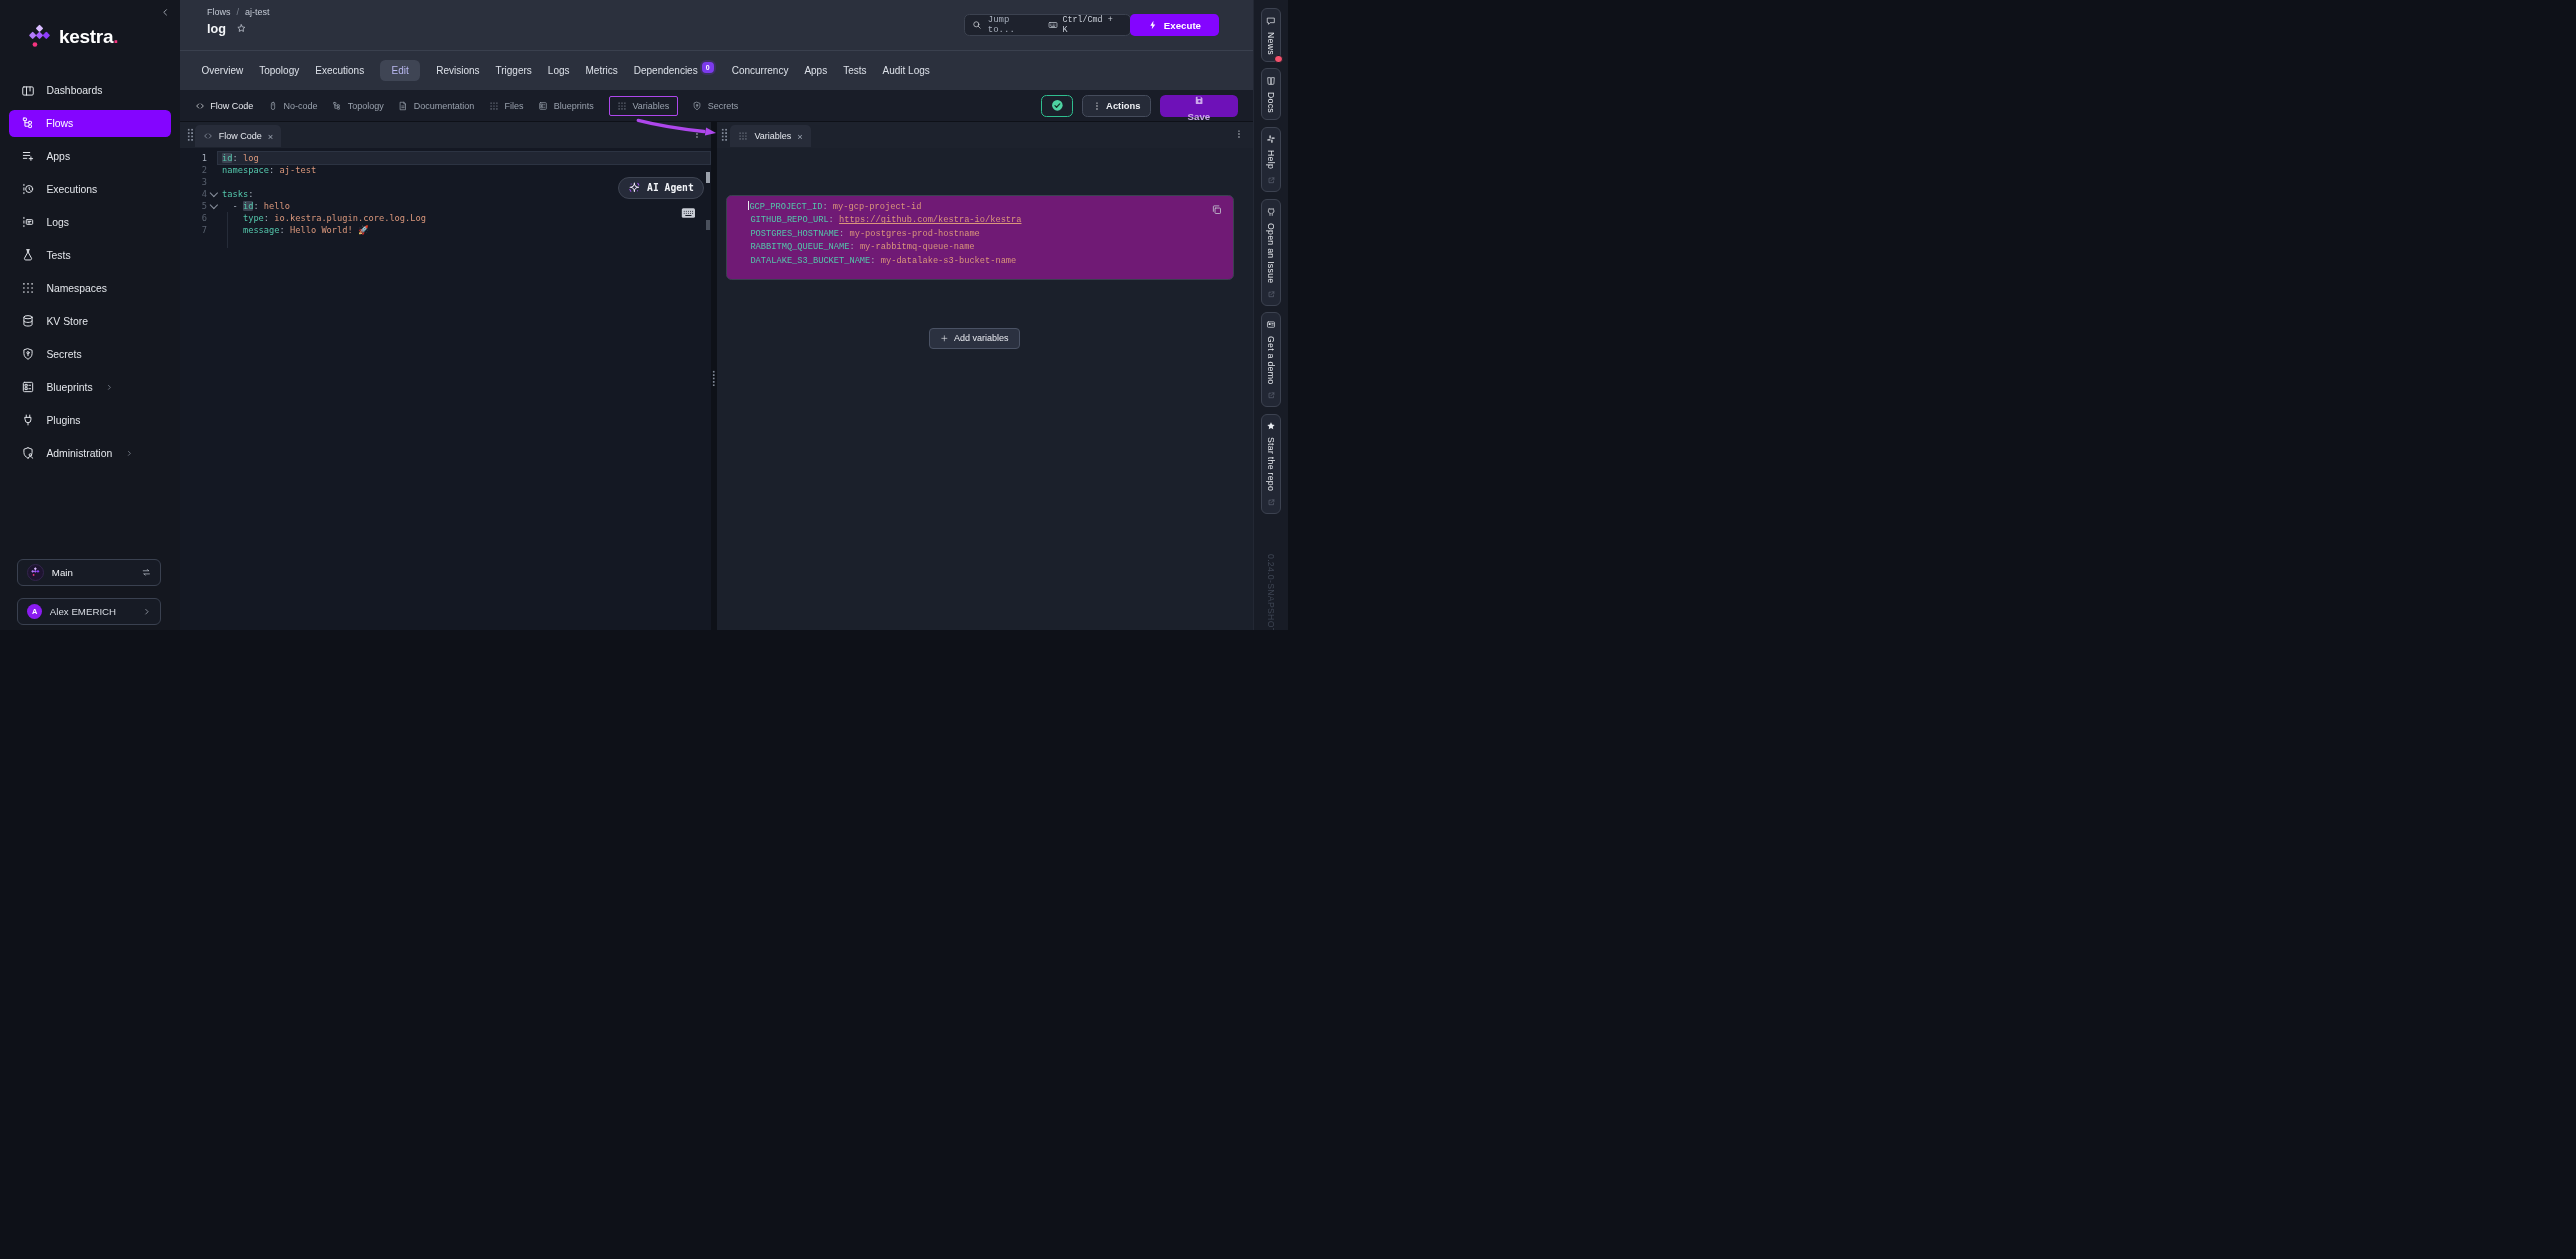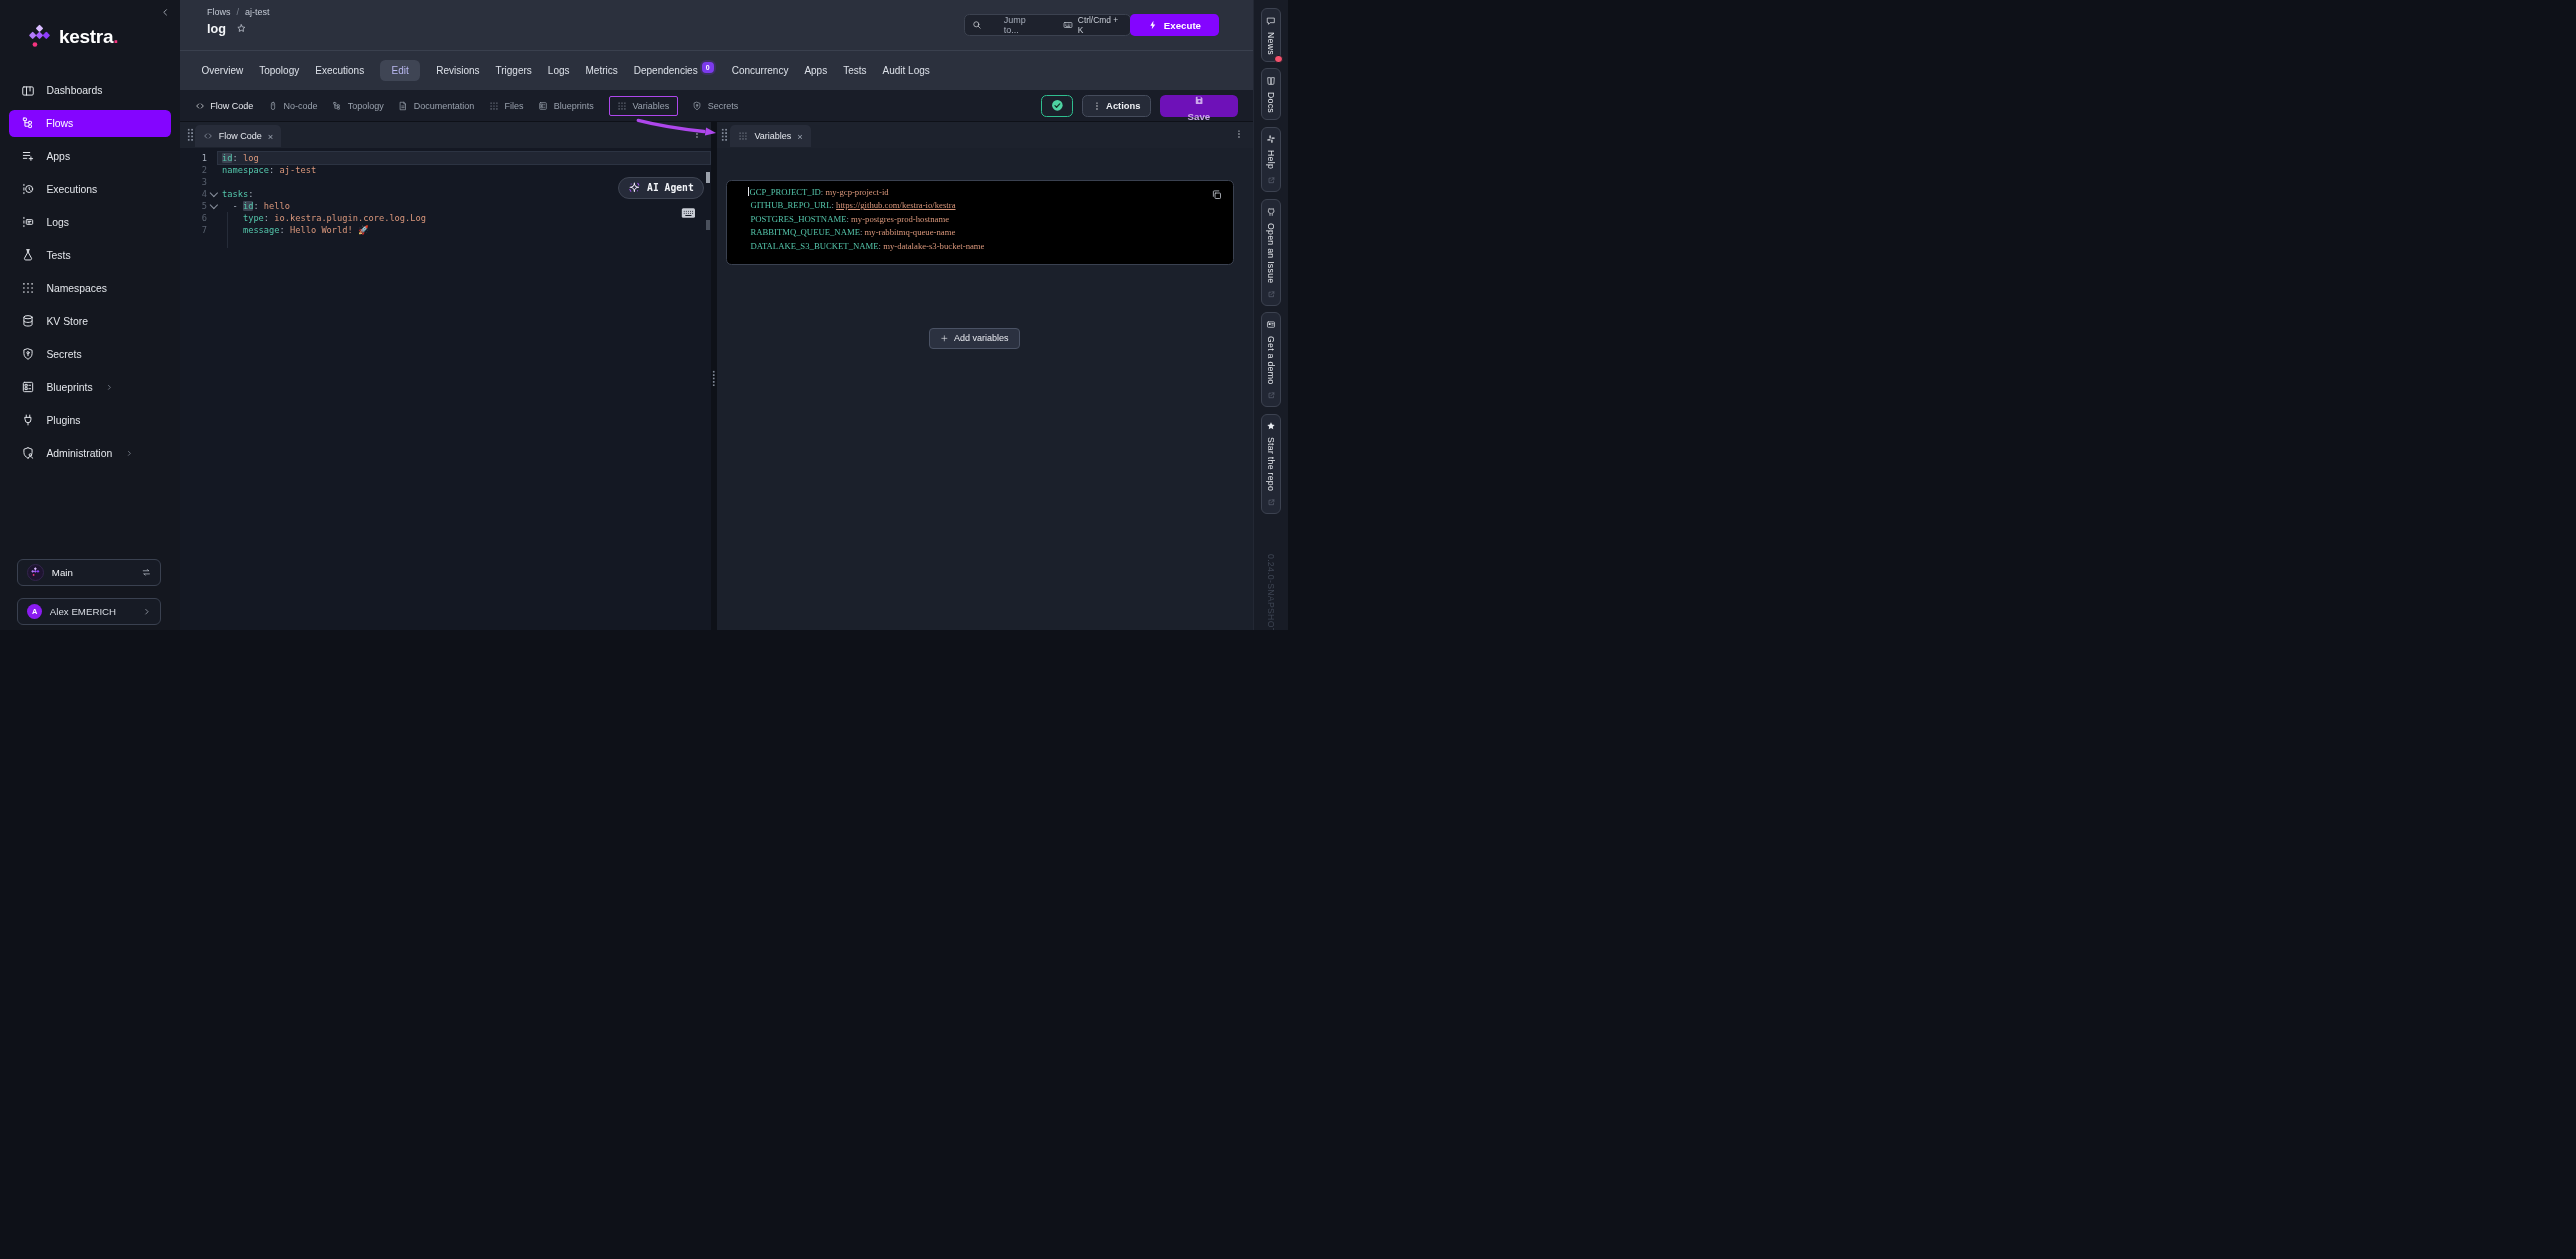--- a/index.html
+++ b/index.html
@@ -35,21 +35,21 @@
   
   .main{position:absolute;left:180px;right:35px;top:0;bottom:0;}
   .header{position:relative;height:50px;background:#2B303D;}
   .crumbs{position:absolute;left:27px;top:7.4px;font-size:9px;color:#C3C9D4;display:flex;gap:6px;}
   .crumbs .sep{color:#79808D;}
   .title-row{position:absolute;left:27px;top:21.5px;display:flex;align-items:center;gap:10px;}
   .title{font-size:12.7px;font-weight:700;color:#F3F5F8;}
   .fav{color:#C9CED8;}
   .jumpbox{position:absolute;right:122px;top:14px;width:167px;height:22px;box-sizing:border-box;
            background:#1E222D;border:0.7px solid #3C4250;border-radius:5.4px;display:flex;
-           align-items:center;padding:0 7.4px;gap:22px;cursor:text;}
+           align-items:center;padding:0 7.4px;gap:6px;cursor:text;font-family:Liberation Mono, monospace;}
   .jump-ph{font-size:9px;color:#A7AEBB;}
   .jump-sc{margin-left:auto;display:flex;align-items:center;gap:4.7px;color:#C8CDD6;font-size:8.4px;}
   .execute{position:absolute;right:34px;top:14px;height:22px;padding:0 18px;background:#8405FF;
            border-radius:4.7px;color:#FFF;font-size:9.7px;font-weight:600;display:flex;
            align-items:center;gap:5.4px;cursor:pointer;}
 
   .tabsrow{height:40px;background:#2B303D;border-top:0.7px solid #3A404E;display:flex;
            align-items:center;padding-left:21.5px;gap:16px;box-sizing:border-box;}
   .tab-item{font-size:10px;color:#DCE0E8;cursor:pointer;display:flex;align-items:flex-start;gap:2px;justify-content:center;}
   .tab-item.active{background:#3F4554;color:#B9B8F0;border-radius:5.4px;padding:5.4px 11.4px;}
@@ -102,23 +102,23 @@
   .tok-hl{background:#3C4352;border-radius:1.3px;}
   .guide{position:absolute;left:47px;top:64px;height:36px;width:0.7px;background:#262C39;}
   .ai{position:absolute;left:438px;top:29.5px;height:21.5px;border-radius:11.4px;background:rgba(41,46,60,.88);
       border:0.7px solid #3E4452;display:flex;align-items:center;gap:6px;padding:0 9.4px;
       color:#F2F4F8;font-size:9.7px;font-weight:600;cursor:pointer;box-sizing:border-box;}
   .kbhint{position:absolute;right:14.8px;top:59px;color:#C8CCD4;cursor:pointer;}
   .sb1{position:absolute;right:1.3px;top:24px;width:3.4px;height:11.4px;background:#9BA1AB;}
   .sb2{position:absolute;right:1.3px;top:72px;width:3.4px;height:10.7px;background:#4A505C;}
 
   .rp{position:absolute;top:25.5px;left:0;right:0;bottom:0;background:#1B202B;}
-  .codebox{position:absolute;left:9.4px;top:32px;width:508px;height:85px;box-sizing:border-box;
-           background:#000000;border:0.7px solid #3A4150;border-radius:5.4px;
-           font-family:Liberation Serif, serif;font-size:8.7px;line-height:13.4px;
+  .codebox{position:absolute;left:9.4px;top:47px;width:508px;height:85px;box-sizing:border-box;
+           background:#701a75;border:0.7px solid #3A4150;border-radius:5.4px;
+           font-family:Liberation Mono, monospace;font-size:8.7px;line-height:13.4px;
            padding:5.4px 31px 0 23px;cursor:text;}
   .vline{white-space:pre;}
   .vline a{color:#DA977B;text-decoration:underline;}
   .cursor{display:inline-block;width:1px;height:9.4px;background:#E8EAF0;margin:0 0 -1.3px -2px;}
   .copybtn{position:absolute;right:10.7px;top:8.7px;color:#C6CBD4;cursor:pointer;}
   .note{position:absolute;left:9.4px;top:138px;width:520px;font-size:10px;line-height:14.8px;color:#D5D9E0;}
   .addvar{position:absolute;left:212px;top:180px;height:21px;padding:0 10px;background:#2B3140;
           border:0.7px solid #4A5264;border-radius:4px;color:#E8EAEF;font-size:9px;
           display:flex;align-items:center;gap:5.4px;cursor:pointer;box-sizing:border-box;}
 

